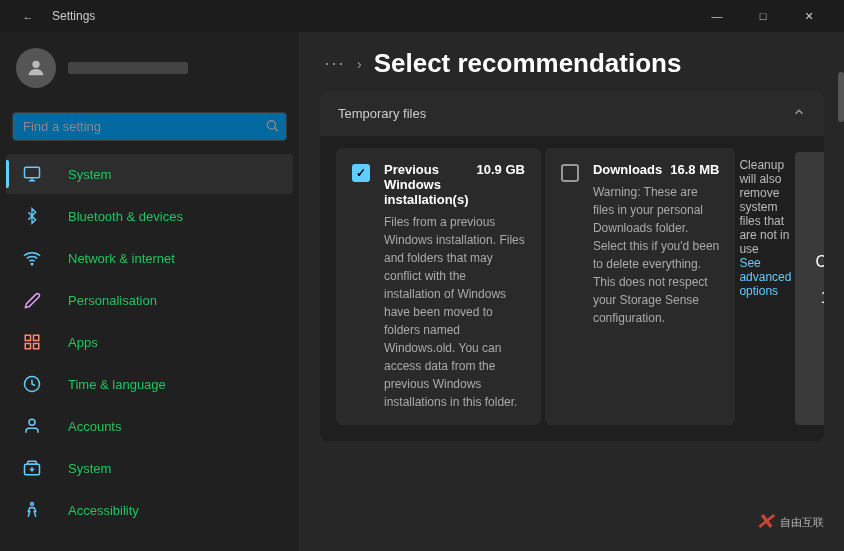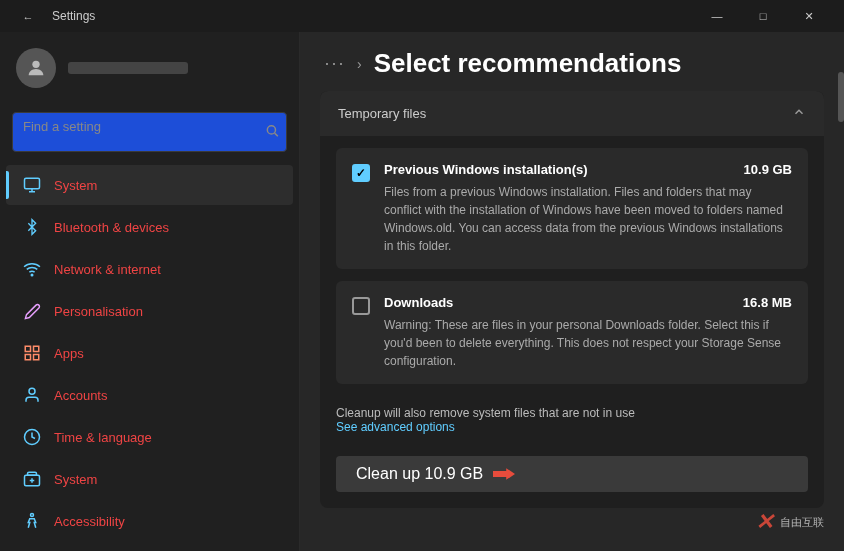--- a/index.html
+++ b/index.html
@@ -92,49 +92,49 @@
       background: #444;
       border-radius: 3px;
     }
 
     .search-box {
       margin: 8px 12px 12px 12px;
       position: relative;
     }
     .search-input {
       width: 100%;
-      background: #1d4ed8;
+      background: #0369a1;
       border: 1px solid #3a3a3a;
       border-radius: 4px;
       color: #ccc;
       font-size: 13px;
-      padding: 6px 32px 17px 10px;
+      padding: 6px 32px 6px 10px;
       outline: none;
     }
     .search-input::placeholder { color: #888; }
     .search-icon-wrap {
       position: absolute;
       right: 8px;
       top: 50%;
       transform: translateY(-50%);
       color: #888;
       font-size: 13px;
     }
 
     
     .nav-item {
       display: flex;
       align-items: center;
       padding: 10px 16px;
-      gap: 12px;
+      gap: 26px;
       cursor: pointer;
       border-radius: 4px;
       margin: 1px 6px;
       font-size: 13px;
-      color: #ef4444;
+      color: #22c55e;
       position: relative;
     }
     .nav-item.active {
       background: #2d2d2d;
     }
     .nav-item.active::before {
       content: '';
       position: absolute;
       left: 0;
       top: 6px;
@@ -228,22 +228,22 @@
       color: #ccc;
     }
     .chevron-up {
       font-size: 12px;
       color: #999;
     }
 
     .section-content {
       padding: 12px 16px 16px 16px;
       display: flex;
-      flex-direction: column;
-      gap: 12px;
+      flex-direction: row;
+      gap: 4px;
     }
 
     
     .file-item {
       background: #2a2a2a;
       border-radius: 6px;
       padding: 14px 16px;
       display: flex;
       align-items: flex-start;
       gap: 14px;
@@ -456,37 +456,37 @@
             <rect x="3" y="3" width="7" height="7"></rect>
             <rect x="14" y="3" width="7" height="7"></rect>
             <rect x="14" y="14" width="7" height="7"></rect>
             <rect x="3" y="14" width="7" height="7"></rect>
           </svg>
       </span>
       <span>Apps</span>
     </div>
 
     <div class="nav-item">
+      <span class="nav-icon time">
+        <svg width="18" height="18" viewBox="0 0 24 24" fill="none" stroke="#60cdff" stroke-width="2">
+            <circle cx="12" cy="12" r="10"></circle>
+            <polyline points="12 6 12 12 16 14"></polyline>
+          </svg>
+      </span>
+      <span>Time &amp; language</span>
+    </div>
+
+    <div class="nav-item">
       <span class="nav-icon accounts">
         <svg width="18" height="18" viewBox="0 0 24 24" fill="none" stroke="#60cdff" stroke-width="2">
             <path d="M20 21v-2a4 4 0 0 0-4-4H8a4 4 0 0 0-4 4v2"></path>
             <circle cx="12" cy="7" r="4"></circle>
           </svg>
       </span>
       <span>Accounts</span>
-    </div>
-
-    <div class="nav-item">
-      <span class="nav-icon time">
-        <svg width="18" height="18" viewBox="0 0 24 24" fill="none" stroke="#60cdff" stroke-width="2">
-            <circle cx="12" cy="12" r="10"></circle>
-            <polyline points="12 6 12 12 16 14"></polyline>
-          </svg>
-      </span>
-      <span>Time &amp; language</span>
     </div>
 
     <div class="nav-item">
       <span class="nav-icon gaming">
         <svg width="18" height="18" viewBox="0 0 24 24" fill="none" stroke="#60cdff" stroke-width="2">
             <rect x="2" y="7" width="20" height="14" rx="2"></rect>
             <path d="M16 3h-8a2 2 0 0 0-2 2v2h12V5a2 2 0 0 0-2-2z"></path>
             <line x1="9" y1="14" x2="15" y2="14"></line>
             <line x1="12" y1="11" x2="12" y2="17"></line>
           </svg>

